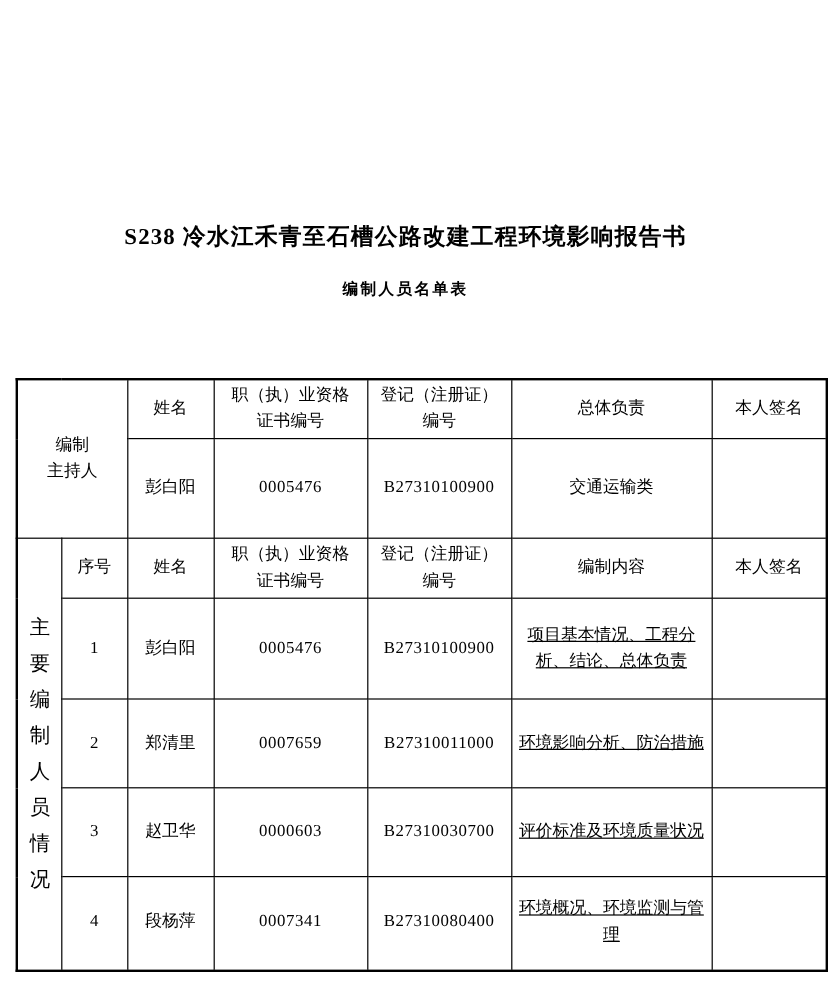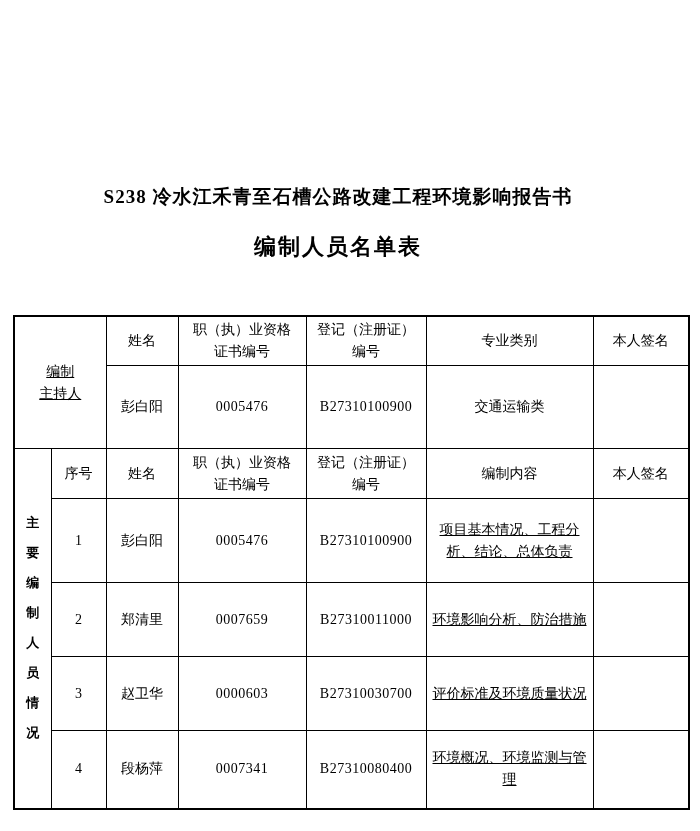--- a/index.html
+++ b/index.html
@@ -22,21 +22,21 @@
     text-align: center;
     font-weight: bold;
   }
   #doc-title {
     top: 184px;
     font-size: 19px;
     letter-spacing: 1px;
   }
   #doc-subtitle {
     top: 232px;
-    font-size: 22px;
+    font-size: 13px;
     letter-spacing: 2px;
   }
   table.personnel {
     position: absolute;
     left: 13px;
     top: 315px;
     border-collapse: collapse;
     table-layout: fixed;
     border: 2px solid #000000;
   }
@@ -44,29 +44,28 @@
     border: 1px solid #000000;
     text-align: center;
     vertical-align: middle;
     font-size: 14px;
     line-height: 22px;
     padding: 2px 5px;
     overflow: hidden;
   }
   .prewrap { white-space: pre-line; }
   .content-cell { line-height: 26px; text-decoration: underline; }
-  .host-label { font-size: 14px; line-height: 24px; text-decoration: underline; }
+  .host-label { font-size: 14px; line-height: 24px; }
   .vert-text {
     width: 16px;
     margin: 0 auto;
     word-break: break-all;
     line-height: 30px;
-    font-size: 13px;
+    font-size: 17px;
     text-align: center;
-    font-weight: bold;
   }
   .num { letter-spacing: 0.5px; }
 </style>
 </head>
 <body>
 
 <div class="heading" id="doc-title">S238 冷水江禾青至石槽公路改建工程环境影响报告书</div>
 <div class="heading" id="doc-subtitle">编制人员名单表</div>
 
 <table class="personnel">
@@ -81,21 +80,21 @@
   </colgroup>
   <tbody>
     <tr style="height:48px">
       <td colspan="2" rowspan="2" class="prewrap host-label">编制
 主持人</td>
       <td>姓名</td>
       <td class="prewrap">职（执）业资格
 证书编号</td>
       <td class="prewrap">登记（注册证）
 编号</td>
-      <td>专业类别</td>
+      <td>总体负责</td>
       <td>本人签名</td>
     </tr>
     <tr style="height:83px">
       <td>彭白阳</td>
       <td class="num">0005476</td>
       <td class="num">B27310100900</td>
       <td>交通运输类</td>
       <td></td>
     </tr>
     <tr style="height:50px">

